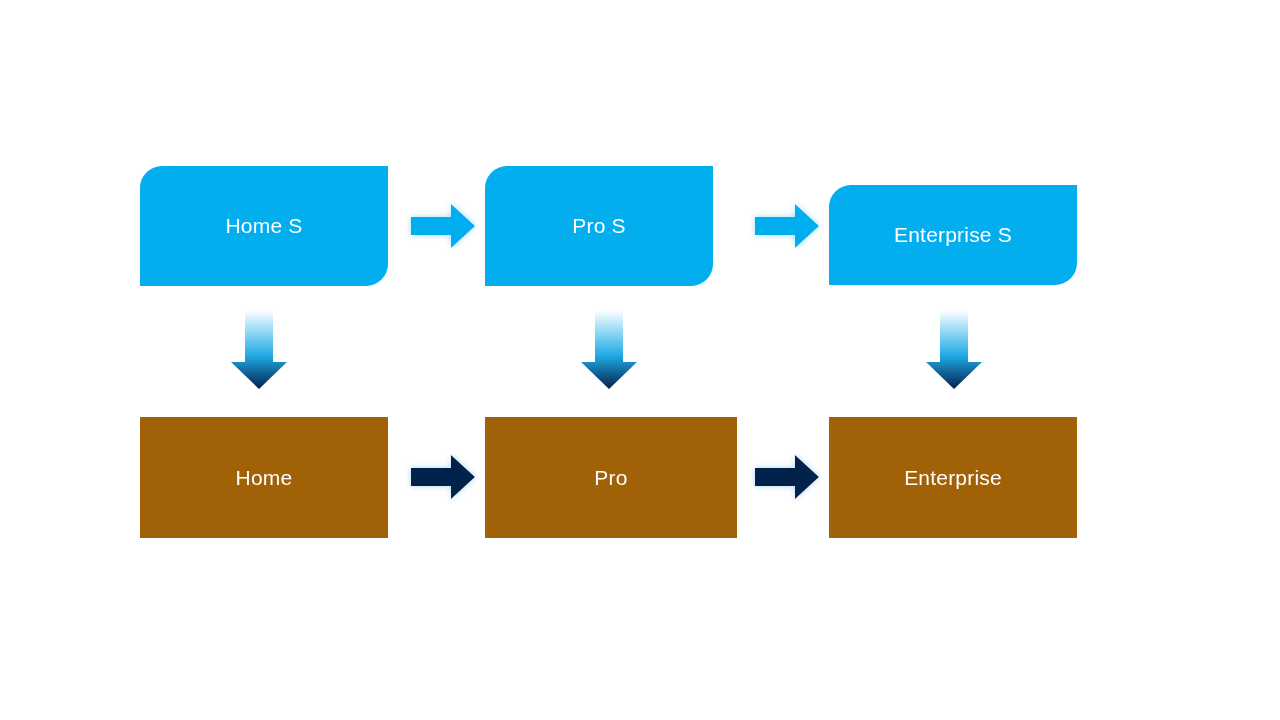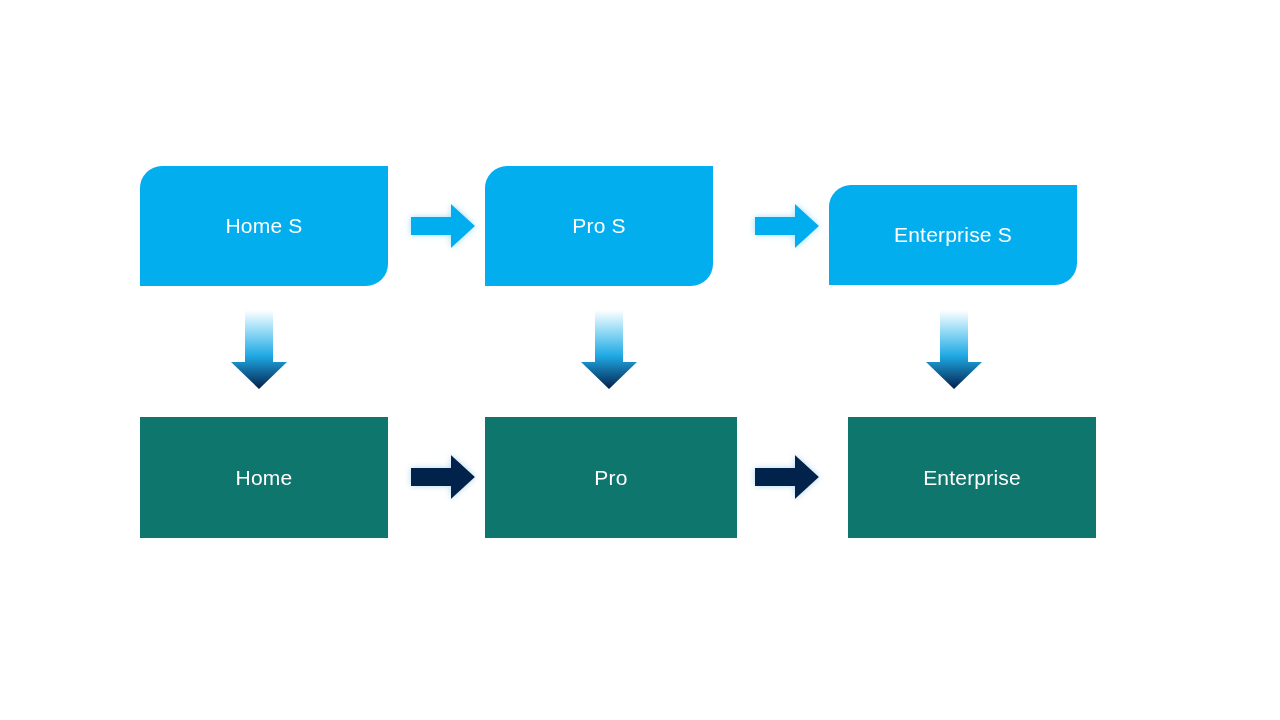--- a/index.html
+++ b/index.html
@@ -40,21 +40,21 @@
     text-align: center;
   }
 
   
   .node.tier-top {
     background: #03AEEF;
     border-radius: 22px 0 22px 0;
   }
   
   .node.tier-bottom {
-    background: #0f766e;
+    background: #a16207;
     border-radius: 0;
   }
 
   
   .arrow-right {
     position: absolute;
   }
   .arrow-right svg,
   .arrow-down svg {
     display: block;
@@ -143,21 +143,21 @@
   </div>
 
   <div class="node tier-bottom" id="node-home" style="left:140px; top:417px; width:248px; height:121px;">
     <span class="node-label">Home</span>
   </div>
 
   <div class="node tier-bottom" id="node-pro" style="left:485px; top:417px; width:252px; height:121px;">
     <span class="node-label">Pro</span>
   </div>
 
-  <div class="node tier-bottom" id="node-enterprise" style="left:848px; top:417px; width:248px; height:121px;">
+  <div class="node tier-bottom" id="node-enterprise" style="left:829px; top:417px; width:248px; height:121px;">
     <span class="node-label">Enterprise</span>
   </div>
 
   <div class="arrow-right" style="left:409px; top:452px; width:68px; height:50px;">
     <svg width="68" height="50" viewBox="0 0 68 50">
       <path d="M2,16 L42,16 L42,3 L66,25 L42,47 L42,34 L2,34 Z" fill="#04204C" filter="url(#glowNavy)"></path>
     </svg>
   </div>
 
   <div class="arrow-right" style="left:753px; top:452px; width:68px; height:50px;">

